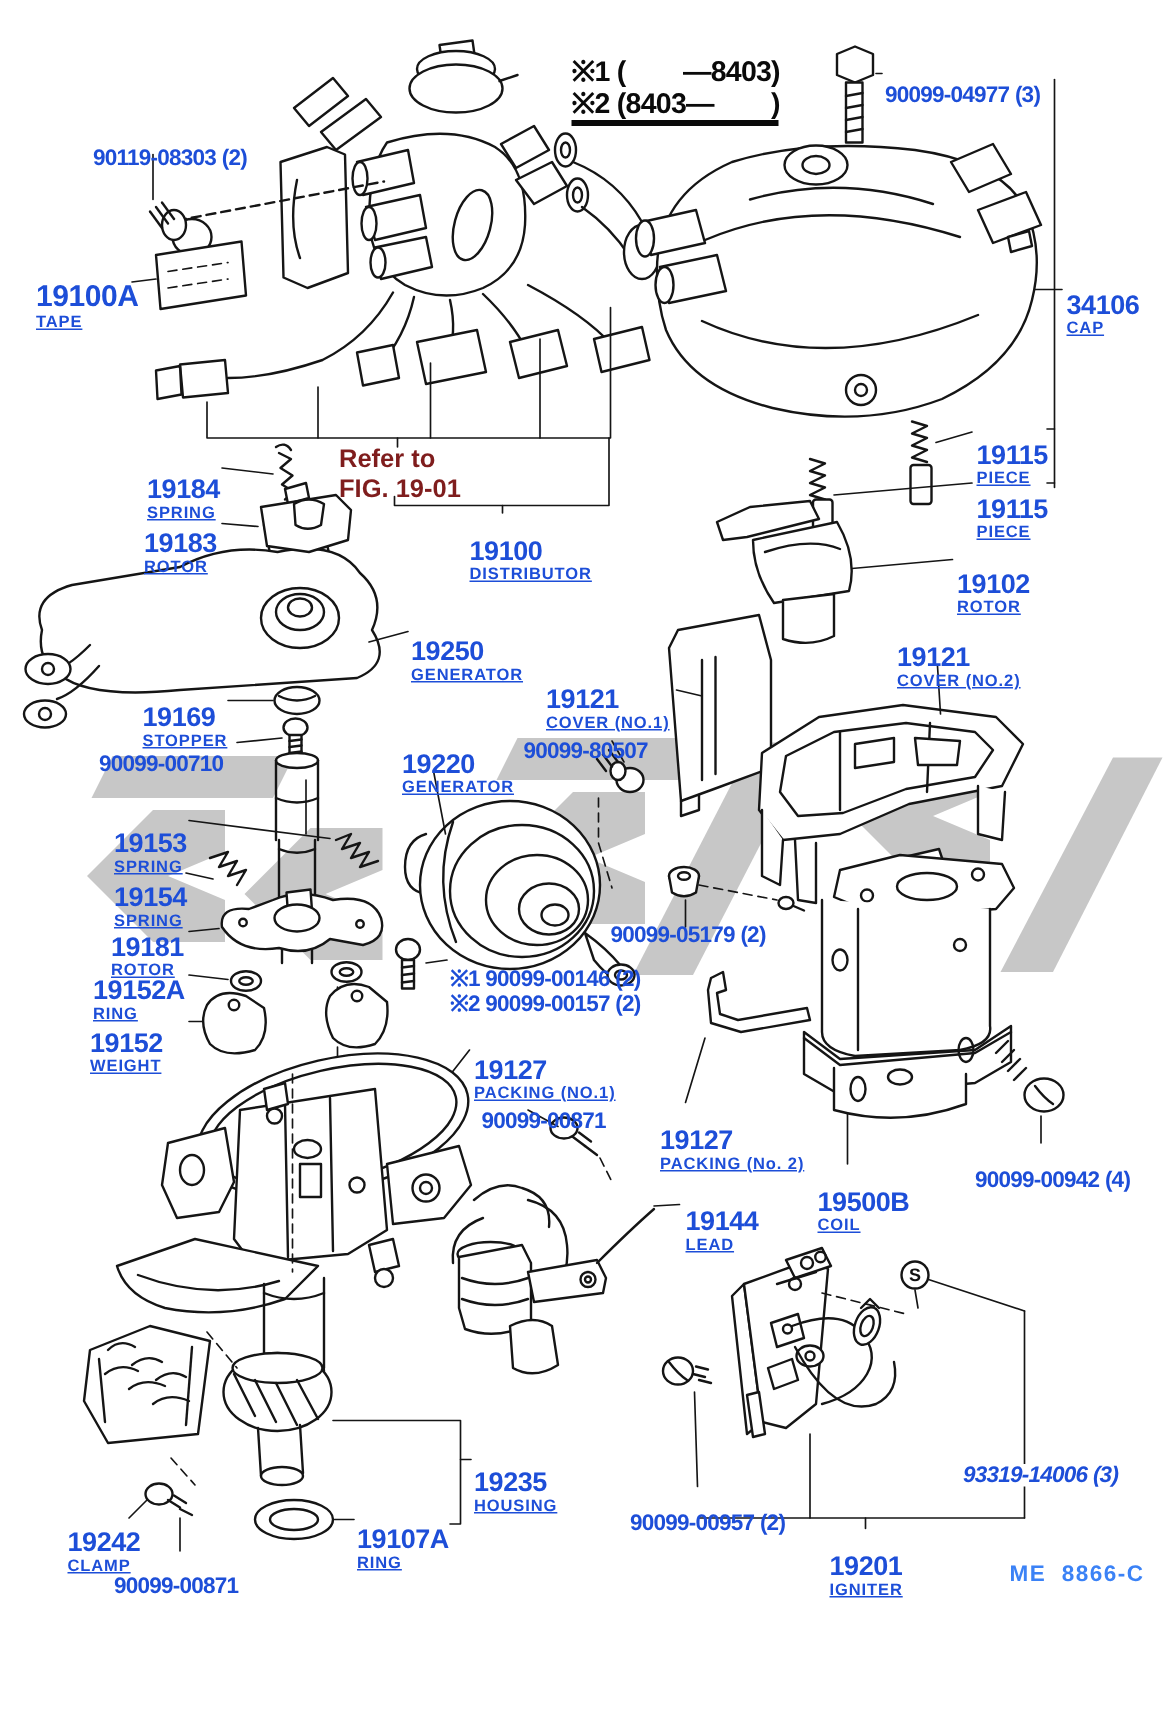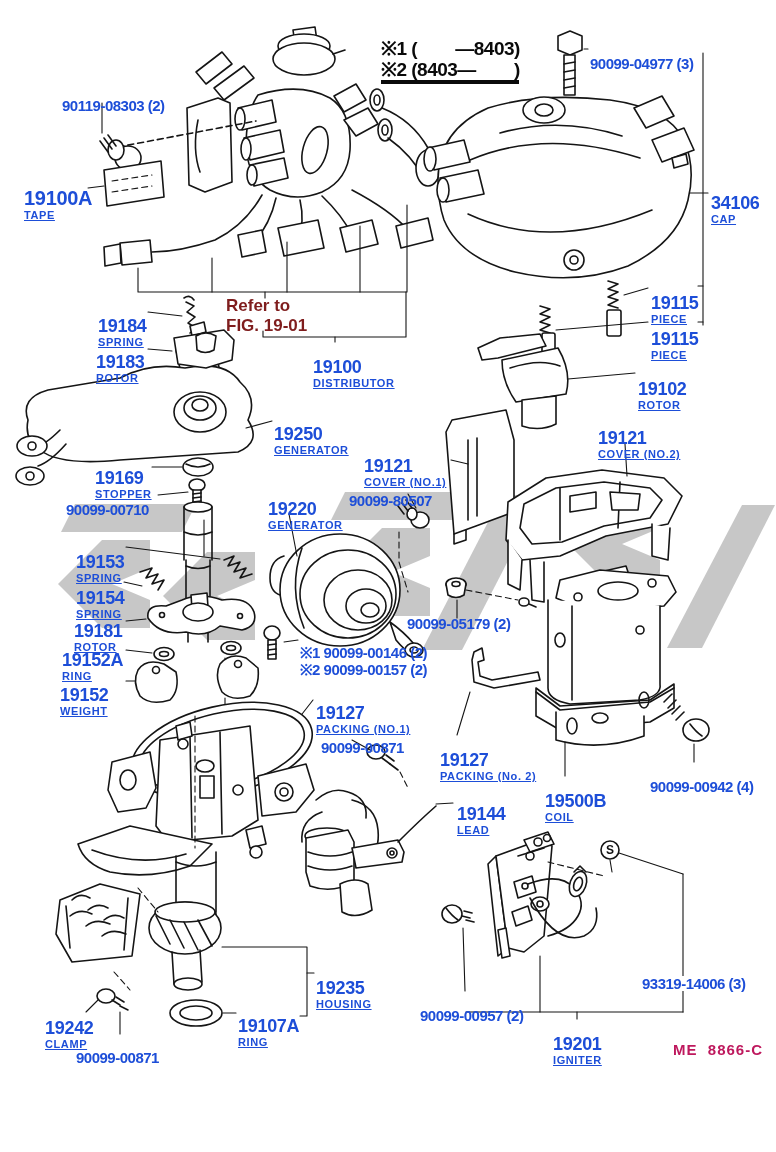--- a/index.html
+++ b/index.html
@@ -10,28 +10,28 @@
   svg .wm{fill:#c7c7c7;stroke:none;}
   svg .f{fill:#ffffff;}
   svg .dash{stroke-dasharray:6 4;}
   svg .thin{stroke-width:1.1;}
   svg .smark{font:bold 12px "Liberation Sans",sans-serif;fill:#111;stroke:none;text-anchor:middle;}
   .pl{position:absolute;font-weight:700;color:#1d4ed8;line-height:1;white-space:pre;margin-top:13px;}
   .pl .num{font-size:18px;letter-spacing:-.3px;}
   .pl .cap{font-size:11px;letter-spacing:.6px;margin-top:2px;text-decoration:underline;}
   .pl.sm .num{font-size:15px;letter-spacing:-.5px;}
   .pl.lg .num{font-size:20px;}
-  .pl.bgw{background:#fff;padding:0 2px;}
+  .pl.bgw{background:#fff;padding:0 2px;font-style:italic;}
   .hdr{position:absolute;left:381px;top:39px;font-weight:700;font-size:19px;line-height:1.08;
        letter-spacing:-.5px;white-space:pre;color:#0a0a0a;}
   .hdr-bar{position:absolute;left:381px;top:80px;width:138px;height:4px;background:#0a0a0a;}
   .refer{position:absolute;left:226px;top:296px;font-weight:700;font-size:17px;line-height:1.15;
          color:#7f1d1d;white-space:pre;}
   .code{position:absolute;left:673px;top:1041px;font-weight:700;font-size:15px;
-        letter-spacing:1px;color:#be185d;white-space:pre;}
+        letter-spacing:1px;color:#3b82f6;white-space:pre;}
 </style>
 </head>
 <body>
 
 <div id="page">
 
 <svg width="776" height="1152" viewBox="0 0 776 1152">
 
   <g>
     <polygon class="wm" points="75,504 196,504 182,532 61,532"></polygon>

